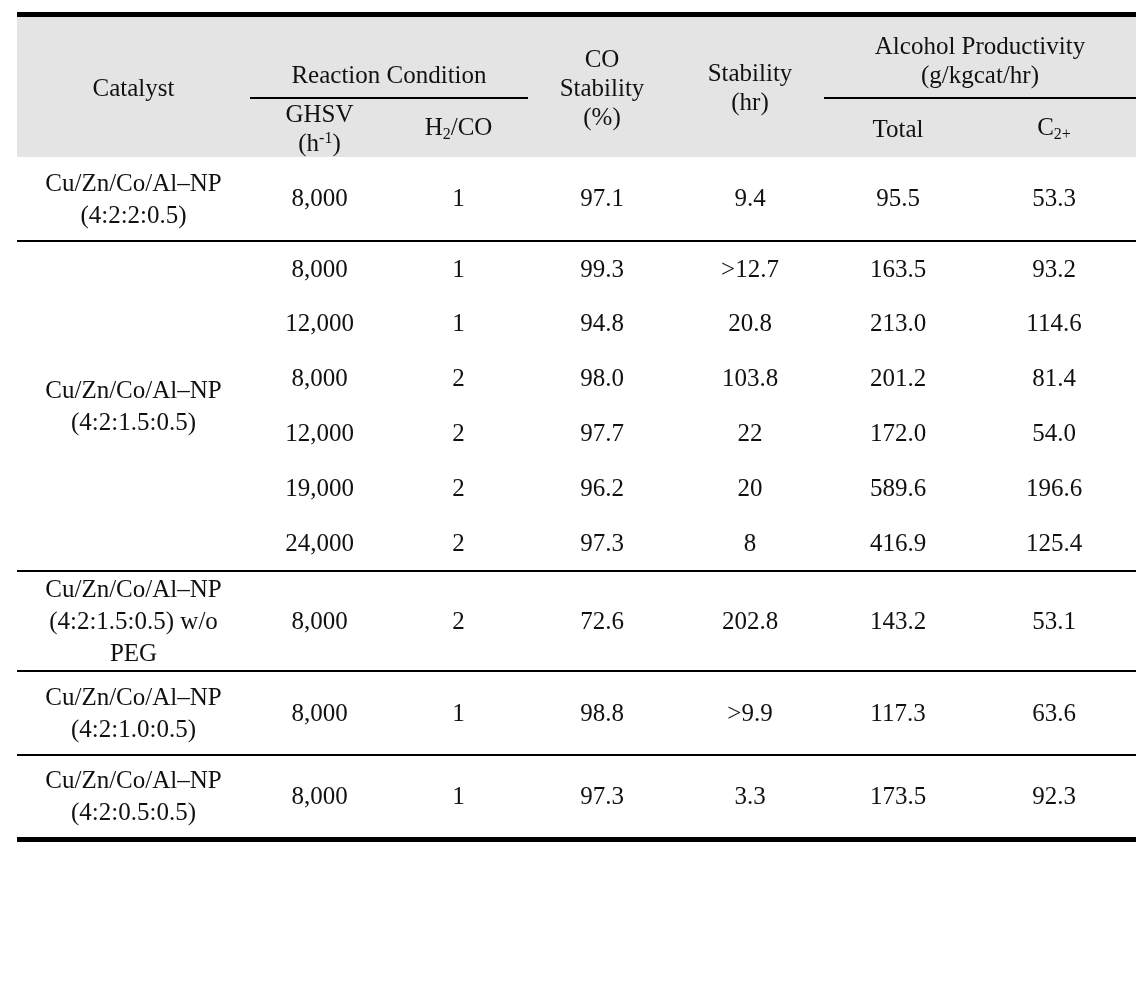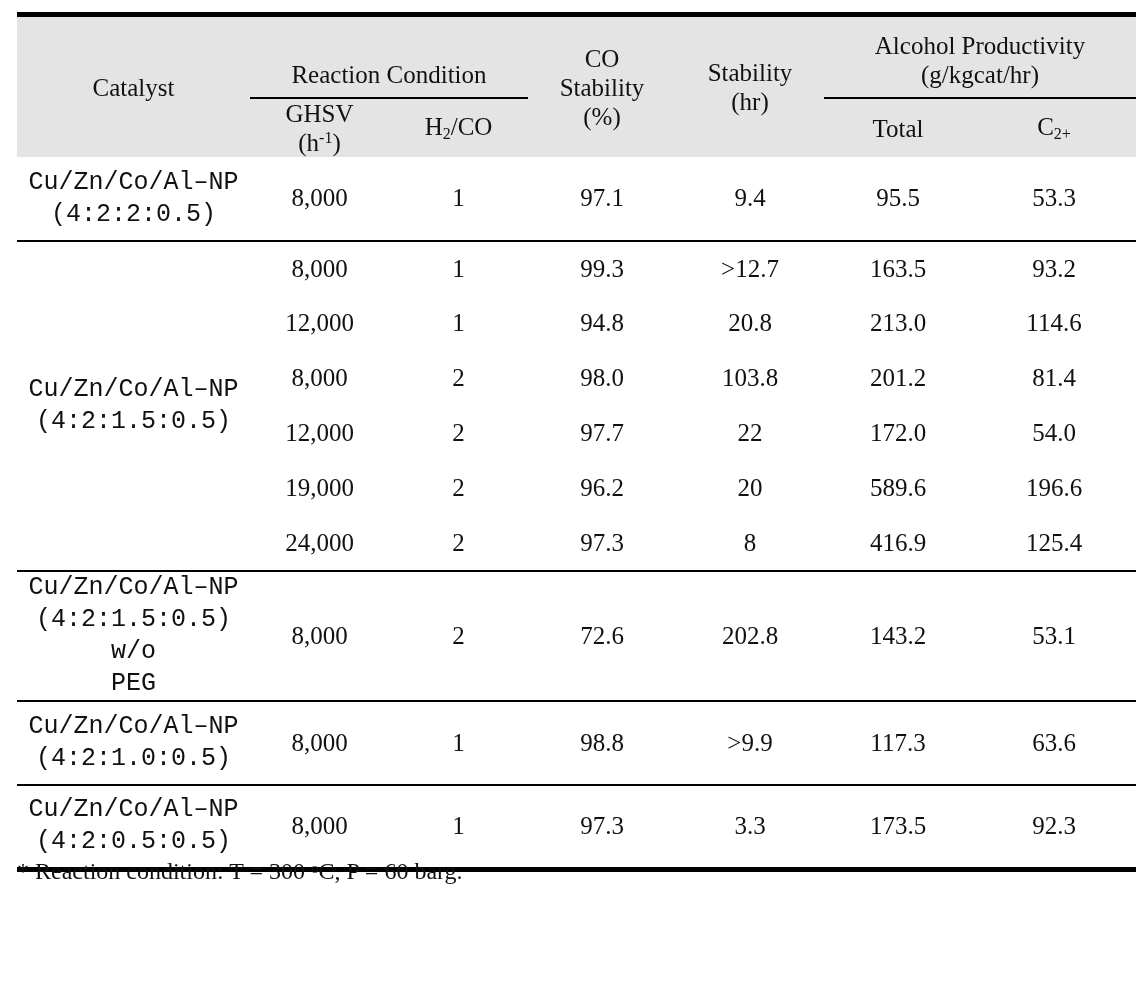--- a/index.html
+++ b/index.html
@@ -56,21 +56,21 @@
   tbody td{
     font-size:25px;
     text-align:center;
     vertical-align:middle;
     padding:0;
     border:0;
     background:#fff;
     line-height:1.30;
   }
   tbody tr.sep > td{border-top:2px solid #000;}
-  tbody td.catname{line-height:1.28;font-family:Liberation Mono, monospace;}
+  tbody td.catname{line-height:1.28;}
 
   sub{font-size:0.64em;vertical-align:-0.23em;}
   sup{font-size:0.64em;vertical-align:0.48em;}
 
   .notes{
     position:absolute;
     left:17px;
     top:852px;
     width:1119px;
     font-size:24px;
@@ -237,16 +237,15 @@
             <td>97.3</td>
             <td>3.3</td>
             <td>173.5</td>
             <td>92.3</td>
           </tr>
         </tbody>
     </table>
   </div>
 
   <div class="notes">
-    <span class="ln ln1">* Reaction condition: T = 300 <sup style="font-size:.62em;vertical-align:.42em;">o</sup>C, P = 60 barg.</span>
   </div>
 
 </div>
 
 </body></html>

